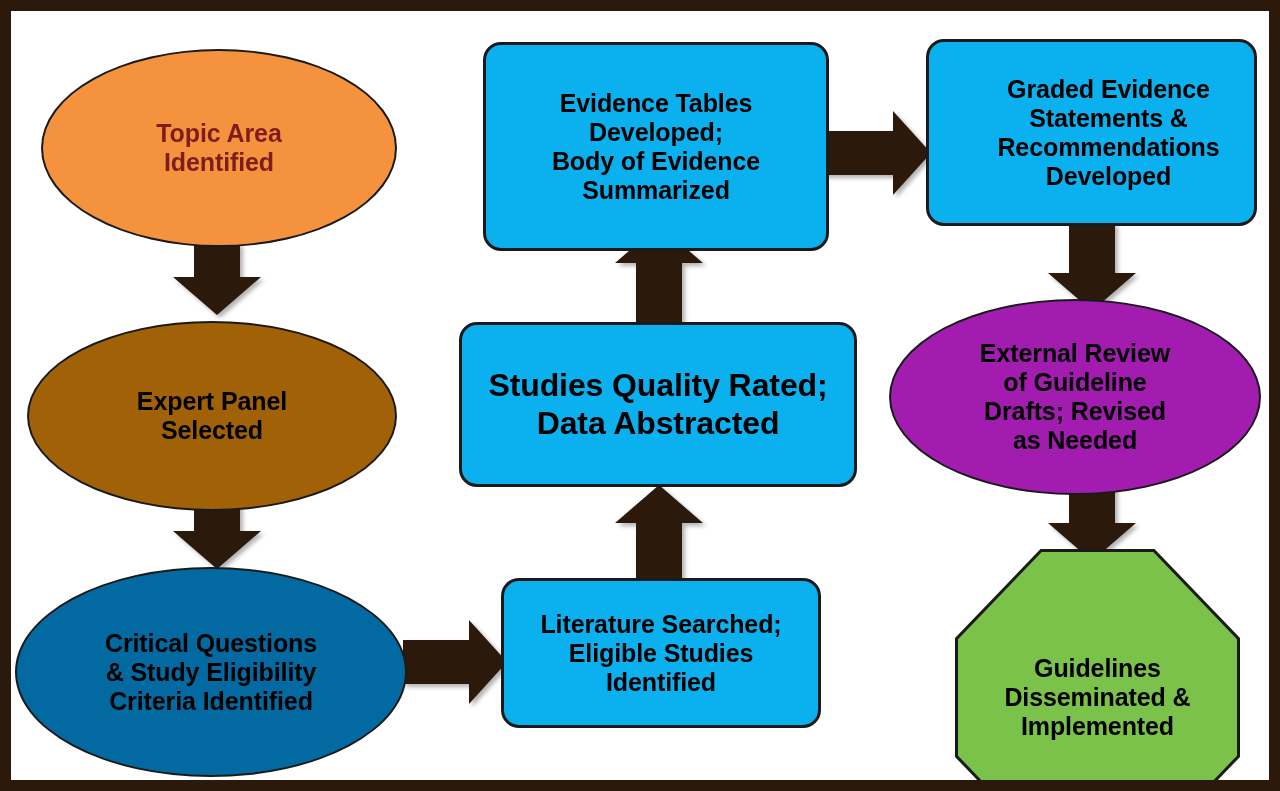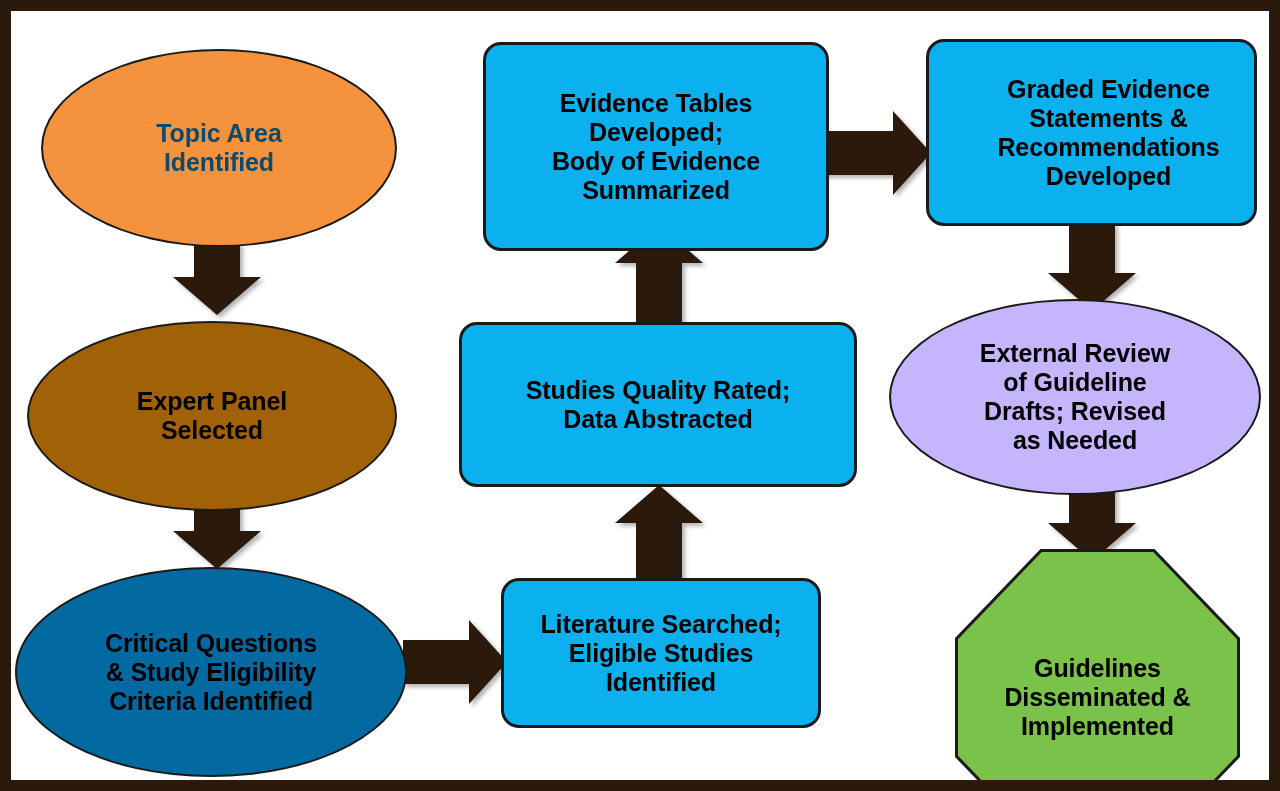--- a/index.html
+++ b/index.html
@@ -162,41 +162,41 @@
         <div class="a-head"></div>
       </div>
       <div class="arrow arrow-down" style="left: 1035px; top: 212px; width: 92px; height: 88px;">
         <div class="a-shaft" style="height: 52px;"></div>
         <div class="a-head"></div>
       </div>
       <div class="arrow arrow-down" style="left: 1035px; top: 470px; width: 92px; height: 80px;">
         <div class="a-shaft" style="height: 44px;"></div>
         <div class="a-head"></div>
       </div>
-      <div class="node ellipse" style="left: 30px; top: 38px; width: 356px; height: 198px; font-size: 25px; color: #0c4a6e; background: rgb(245, 146, 62); border-color: rgb(26, 26, 26);"><span class="node-label">Topic Area
+      <div class="node ellipse" style="left: 30px; top: 38px; width: 356px; height: 198px; font-size: 25px; color: #7f1d1d; background: rgb(245, 146, 62); border-color: rgb(26, 26, 26);"><span class="node-label">Topic Area
 Identified</span></div>
       <div class="node ellipse" style="left: 16px; top: 310px; width: 370px; height: 190px; font-size: 25px; color: rgb(0, 0, 0); background: #a16207; border-color: rgb(26, 26, 26);"><span class="node-label">Expert Panel
 Selected</span></div>
       <div class="node ellipse" style="left: 4px; top: 556px; width: 392px; height: 210px; font-size: 25px; color: rgb(0, 0, 0); background: #0369a1; border-color: rgb(26, 26, 26);"><span class="node-label">Critical Questions
 &amp; Study Eligibility
 Criteria Identified</span></div>
       <div class="node rrect" style="left: 490px; top: 567px; width: 320px; height: 150px; font-size: 25px; color: rgb(0, 0, 0); background: rgb(11, 176, 239); border-color: rgb(26, 26, 26);"><span class="node-label">Literature Searched;
 Eligible Studies
 Identified</span></div>
-      <div class="node rrect" style="left: 448px; top: 311px; width: 398px; height: 165px; font-size: 25px; color: rgb(0, 0, 0); background: rgb(11, 176, 239); border-color: rgb(26, 26, 26);"><span class="node-label">Studies Quality Rated;
+      <div class="node rrect" style="left: 448px; top: 311px; width: 398px; height: 165px; font-size: 32px; color: rgb(0, 0, 0); background: rgb(11, 176, 239); border-color: rgb(26, 26, 26);"><span class="node-label">Studies Quality Rated;
 Data Abstracted</span></div>
       <div class="node rrect" style="left: 472px; top: 31px; width: 346px; height: 209px; font-size: 25px; color: rgb(0, 0, 0); background: rgb(11, 176, 239); border-color: rgb(26, 26, 26);"><span class="node-label">Evidence Tables
 Developed;
 Body of Evidence
 Summarized</span></div>
       <div class="node rrect" style="left: 915px; top: 28px; width: 331px; height: 187px; font-size: 25px; color: rgb(0, 0, 0); background: rgb(11, 176, 239); border-color: rgb(26, 26, 26); padding-left: 34px;"><span class="node-label">Graded Evidence
 Statements &amp;
 Recommendations
 Developed</span></div>
-      <div class="node ellipse" style="left: 878px; top: 288px; width: 372px; height: 196px; font-size: 25px; color: rgb(0, 0, 0); background: #c4b5fd; border-color: rgb(26, 26, 26);"><span class="node-label">External Review
+      <div class="node ellipse" style="left: 878px; top: 288px; width: 372px; height: 196px; font-size: 25px; color: rgb(0, 0, 0); background: #a21caf; border-color: rgb(26, 26, 26);"><span class="node-label">External Review
 of  Guideline
 Drafts; Revised
 as Needed</span></div>
       <div class="node octagon" style="left: 944px; top: 538px; width: 285px; height: 297px; font-size: 25px; color: rgb(0, 0, 0);"><div class="oct-shape"></div><div class="oct-fill" style="background: rgb(122, 194, 74);"></div><span class="node-label">Guidelines
 Disseminated &amp;
 Implemented</span></div>
     </div>
 </div>
 
 </body></html>

